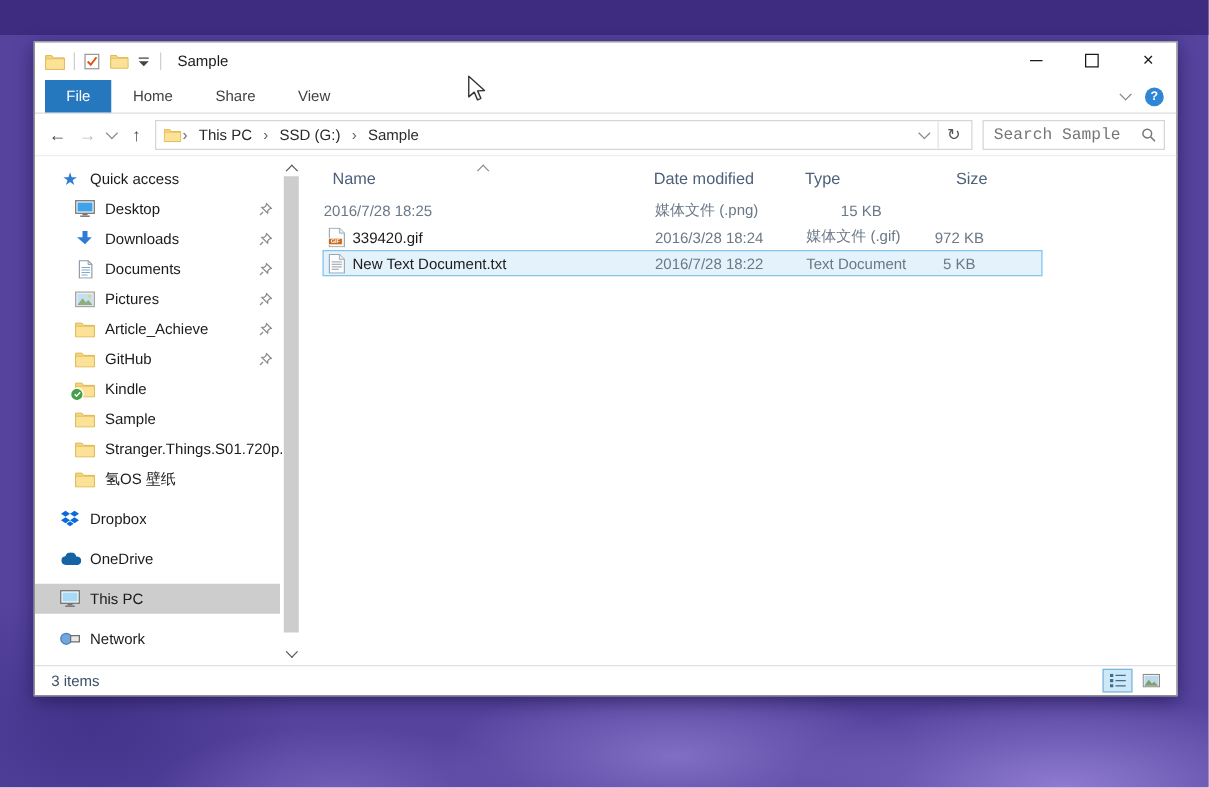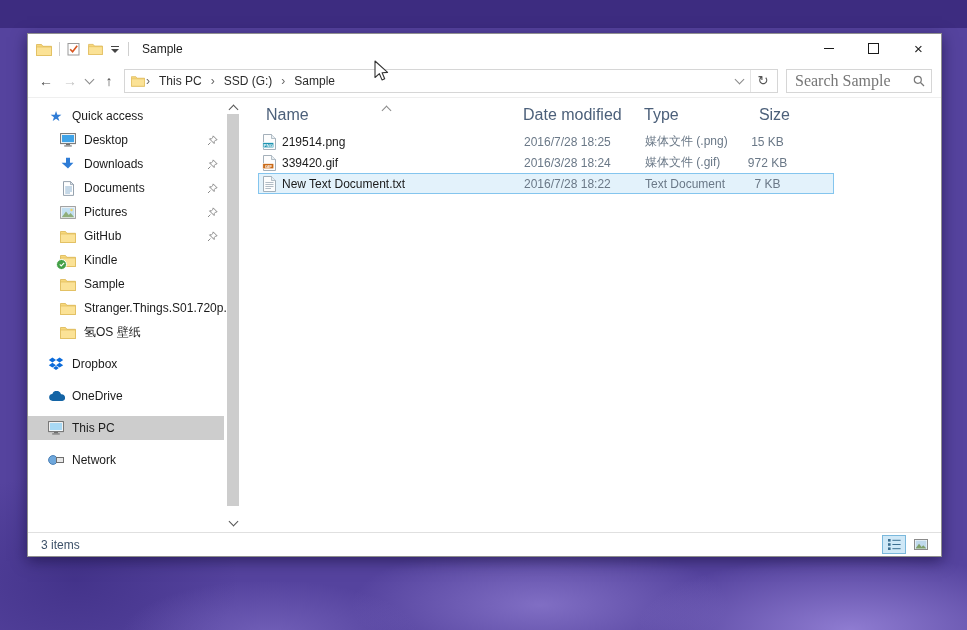--- a/index.html
+++ b/index.html
@@ -44,21 +44,21 @@
   .nav-btn.disabled{color:#c3c3c3;}
   .nav-chev{width:15px;display:flex;justify-content:center;flex:none;}
   .addressbar{flex:1;height:24px;border:1px solid #d6d6d6;display:flex;align-items:center;padding:0 2px 0 6px;margin-left:3px;box-sizing:border-box;background:#fff;}
   .crumb-sep{padding:0 1px;color:#666;font-size:12px;}
   .crumb{padding:0 8px;font-size:12px;color:#2b2b2b;white-space:nowrap;}
   .ab-right{margin-left:auto;display:flex;align-items:center;height:100%;}
   .ab-dd{width:22px;display:flex;align-items:center;justify-content:center;height:100%;}
   .ab-divider{width:1px;height:100%;background:#e4e4e4;}
   .refresh-btn{width:24px;text-align:center;font-size:13px;color:#555;}
   .searchbox{width:146px;height:24px;border:1px solid #d6d6d6;margin-left:8px;display:flex;align-items:center;padding:0 6px 0 2px;box-sizing:border-box;background:#fff;flex:none;}
-  .searchbox input{border:none;outline:none;flex:1;min-width:0;font-size:16px;font-family:Liberation Serif, serif;color:#14532d;padding:0 0 0 6px;background:transparent;}
+  .searchbox input{border:none;outline:none;flex:1;min-width:0;font-size:13px;font-family:Liberation Mono, monospace;color:#14532d;padding:0 0 0 6px;background:transparent;}
   .searchbox input::placeholder{color:#767676;opacity:1;}
 
   
   .main{flex:1;display:flex;overflow:hidden;position:relative;}
   .sidebar{width:214px;flex:none;position:relative;padding-top:6px;box-sizing:border-box;overflow:hidden;}
   .srow{height:24px;display:flex;align-items:center;font-size:12px;color:#1b1b1b;padding-left:19px;margin-right:18px;}
   .srow.child{padding-left:31px;}
   .srow.selected{background:#CDCDCD;}
   .sicon{width:18px;height:16px;margin-right:7px;flex:none;position:relative;display:flex;align-items:center;justify-content:center;}
   .slabel{white-space:nowrap;overflow:hidden;}
@@ -69,21 +69,21 @@
   .sync-badge svg{display:block;}
   .sb-scroll{position:absolute;right:1px;top:1px;bottom:1px;width:15px;}
   .sb-arrow{position:absolute;left:0;width:15px;height:13px;display:flex;align-items:center;justify-content:center;}
   .sb-arrow.up{top:2px;}
   .sb-arrow.down{bottom:2px;}
   .sb-thumb{position:absolute;left:1px;top:15px;bottom:25px;width:12px;background:#CDCDCD;}
 
   
   .filelist{flex:1;position:relative;padding-top:6px;overflow:hidden;}
   .sort-ind{position:absolute;left:141px;top:2px;}
-  .fheader{display:grid;grid-template-columns:265px 121px 88px 69px;padding-left:16px;height:22px;align-items:center;font-size:16px;color:#4C607A;}
+  .fheader{display:grid;grid-template-columns:265px 121px 88px 69px;padding-left:16px;height:22px;align-items:center;font-size:13px;color:#4C607A;}
   .fh-name{padding-left:8px;}
   .fh-size{text-align:right;padding-right:11px;}
   .frow{display:grid;grid-template-columns:265px 121px 88px 69px;margin-left:16px;width:576px;padding-right:33px;height:21px;align-items:center;font-size:12px;border:1px solid transparent;box-sizing:border-box;}
   .frow.first{margin-top:5px;}
   .frow.selected{background:#E3F2FB;border-color:#84C5EE;}
   .fname{display:flex;align-items:center;gap:6px;padding-left:3px;color:#1b1b1b;white-space:nowrap;overflow:hidden;}
   .fname svg{flex:none;}
   .fdate,.ftype{color:#6A7887;white-space:nowrap;}
   .fsize{color:#6A7887;text-align:center;white-space:nowrap;}
 
@@ -135,20 +135,30 @@
           </div>
         <div class="cap-btn">
             <span class="max-glyph"></span>
           </div>
         <div class="cap-btn">
             <span class="close-glyph">×</span>
           </div>
       </div>
     </div>
 
+    <div class="tabrow">
+      <span class="tab active">File</span>
+      <span class="tab">Home</span>
+      <span class="tab">Share</span>
+      <span class="tab">View</span>
+      <div class="ribbon-right">
+        <span class="chev down"></span>
+        <span class="help-btn">?</span>
+      </div>
+    </div>
 
     <div class="toolbar">
       <span class="nav-btn">←</span>
       <span class="nav-btn disabled">→</span>
       <span class="nav-chev">
           <span class="chev down"></span>
         </span>
       <span class="nav-btn">↑</span>
       <div class="addressbar">
         <svg width="14" height="12" viewBox="0 0 16 13">
@@ -256,20 +266,35 @@
           <span class="slabel">Pictures</span>
           <span class="pin">
               <svg width="11" height="11" viewBox="0 0 11 11">
                 <path d="M6.2.9 L10.1 4.8 L8.5 5.2 L7.3 6.4 L7.1 8.5 L2.5 3.9 L4.6 3.7 L5.8 2.5 Z" fill="none" stroke="#8a8a8a" stroke-width="1"></path>
                 <line x1="3.4" y1="7.6" x2="1" y2="10" stroke="#8a8a8a" stroke-width="1"></line>
               </svg>
             </span>
         </div>
 
 
+        <div class="srow child">
+          <span class="sicon">
+              <svg width="16" height="13" viewBox="0 0 16 13">
+                <path d="M.5 1.5h5l1.4 1.8h8.6V12.5H.5z" fill="#F7D77B" stroke="#DCB653" stroke-width=".8"></path>
+                <path d="M.5 4h15v8.5H.5z" fill="#FBE296" stroke="#DCB653" stroke-width=".6"></path>
+              </svg>
+            </span>
+          <span class="slabel">Article_Achieve</span>
+          <span class="pin">
+              <svg width="11" height="11" viewBox="0 0 11 11">
+                <path d="M6.2.9 L10.1 4.8 L8.5 5.2 L7.3 6.4 L7.1 8.5 L2.5 3.9 L4.6 3.7 L5.8 2.5 Z" fill="none" stroke="#8a8a8a" stroke-width="1"></path>
+                <line x1="3.4" y1="7.6" x2="1" y2="10" stroke="#8a8a8a" stroke-width="1"></line>
+              </svg>
+            </span>
+        </div>
 
         <div class="srow child">
           <span class="sicon">
               <svg width="16" height="13" viewBox="0 0 16 13">
                 <path d="M.5 1.5h5l1.4 1.8h8.6V12.5H.5z" fill="#F7D77B" stroke="#DCB653" stroke-width=".8"></path>
                 <path d="M.5 4h15v8.5H.5z" fill="#FBE296" stroke="#DCB653" stroke-width=".6"></path>
               </svg>
             </span>
           <span class="slabel">GitHub</span>
           <span class="pin">
@@ -387,29 +412,20 @@
       <div class="filelist">
         <span class="sort-ind"><span class="chev up"></span></span>
         <div class="fheader">
           <span class="fh-name">Name</span>
           <span>Date modified</span>
           <span>Type</span>
           <span class="fh-size">Size</span>
         </div>
 
         <div class="frow first">
-          <span class="fname">
-            <svg width="14" height="16" viewBox="0 0 14 16">
-                <path d="M1.5.5h8L13.5 4.5V15.5h-12z" fill="#FDFDFD" stroke="#9AA7B2" stroke-width=".9"></path>
-                <path d="M9.5.5V4.5h4" fill="#E8EEF2" stroke="#9AA7B2" stroke-width=".7"></path>
-                <rect x=".8" y="8.6" width="11" height="5.2" fill="#1B93B1" stroke="#fff" stroke-width=".6"></rect>
-                <text x="6.3" y="12.7" font-size="4.4" font-weight="bold" fill="#fff" text-anchor="middle" font-family="Liberation Sans, sans-serif">PNG</text>
-              </svg>
-            <span>219514.png</span>
-          </span>
           <span class="fdate">2016/7/28 18:25</span>
           <span class="ftype">媒体文件 (.png)</span>
           <span class="fsize">15 KB</span>
         </div>
 
         <div class="frow">
           <span class="fname">
             <svg width="14" height="16" viewBox="0 0 14 16">
                 <path d="M1.5.5h8L13.5 4.5V15.5h-12z" fill="#FDFDFD" stroke="#9AA7B2" stroke-width=".9"></path>
                 <path d="M9.5.5V4.5h4" fill="#E8EEF2" stroke="#9AA7B2" stroke-width=".7"></path>
@@ -432,21 +448,21 @@
                   <line x1="3.4" y1="6.5" x2="11.5" y2="6.5"></line>
                   <line x1="3.4" y1="8.5" x2="11.5" y2="8.5"></line>
                   <line x1="3.4" y1="10.5" x2="11.5" y2="10.5"></line>
                   <line x1="3.4" y1="12.5" x2="9" y2="12.5"></line>
                 </g>
               </svg>
             <span>New Text Document.txt</span>
           </span>
           <span class="fdate">2016/7/28 18:22</span>
           <span class="ftype">Text Document</span>
-          <span class="fsize">7 KB</span>
+          <span class="fsize">5 KB</span>
         </div>
       </div>
     </div>
 
     <div class="statusbar">
       <span>3 items</span>
       <div class="view-btns">
         <span class="vbtn active">
             <svg width="13" height="11" viewBox="0 0 13 11">
               <g fill="#3b6e8f">

